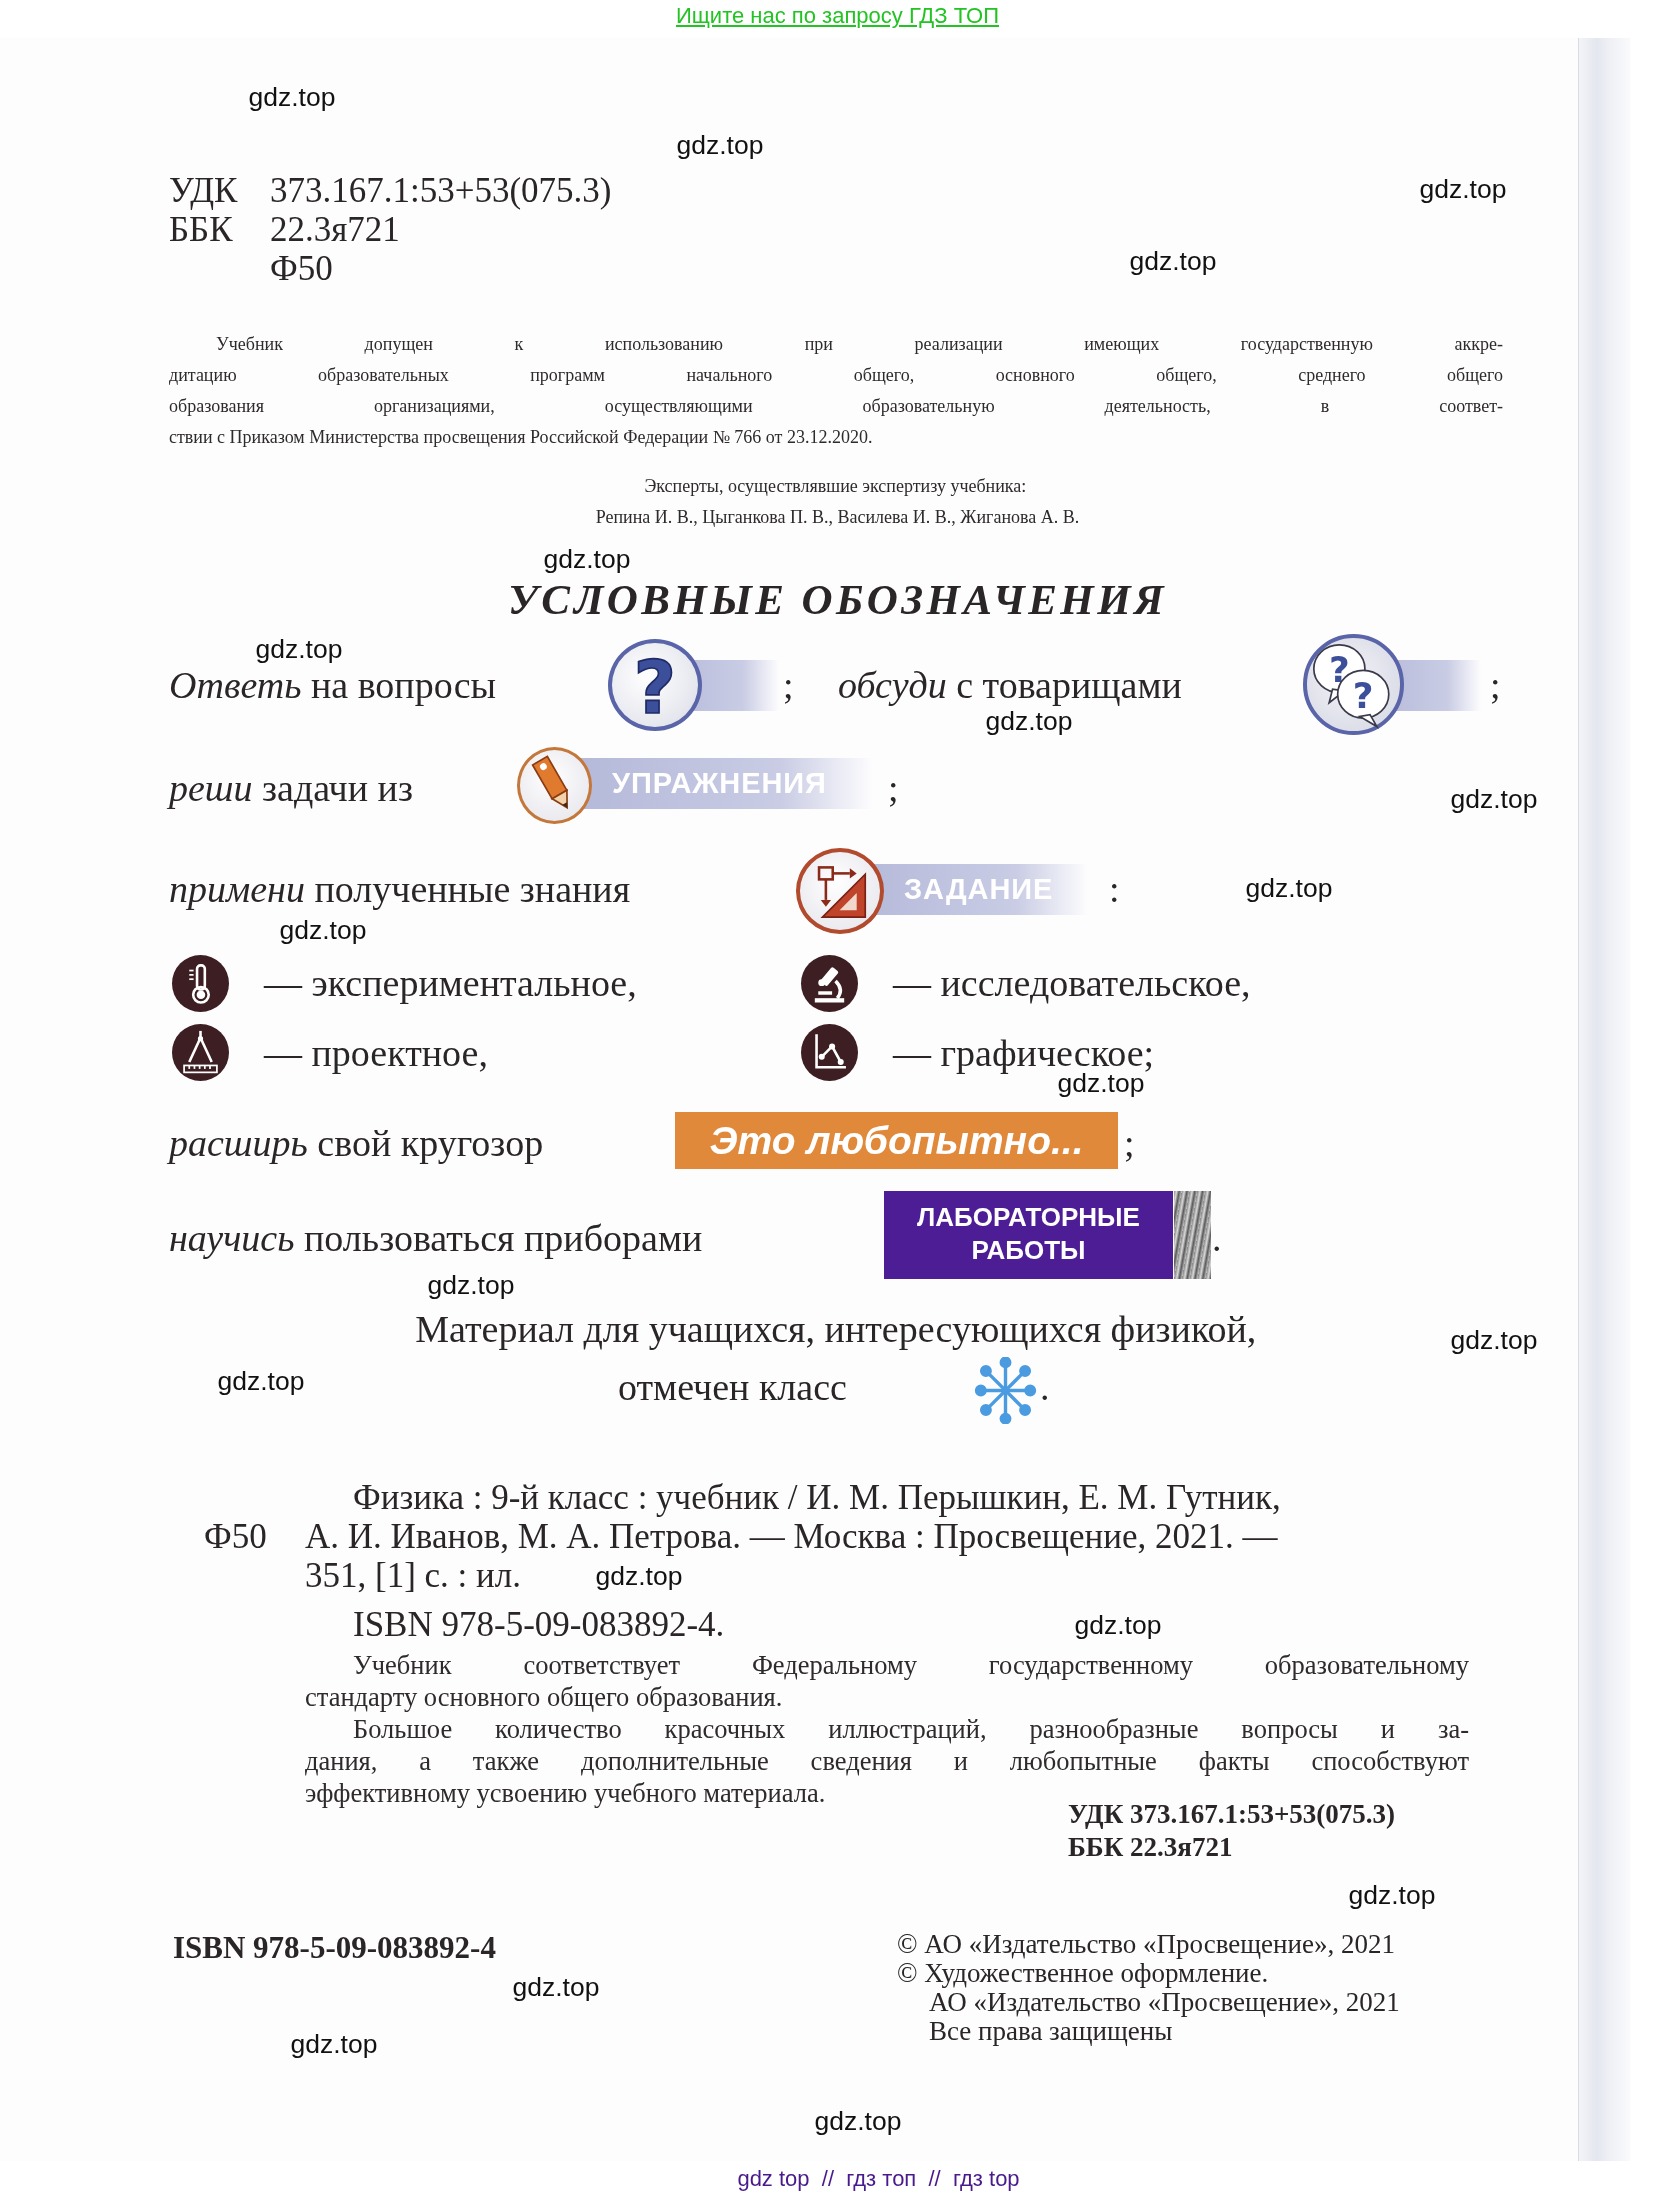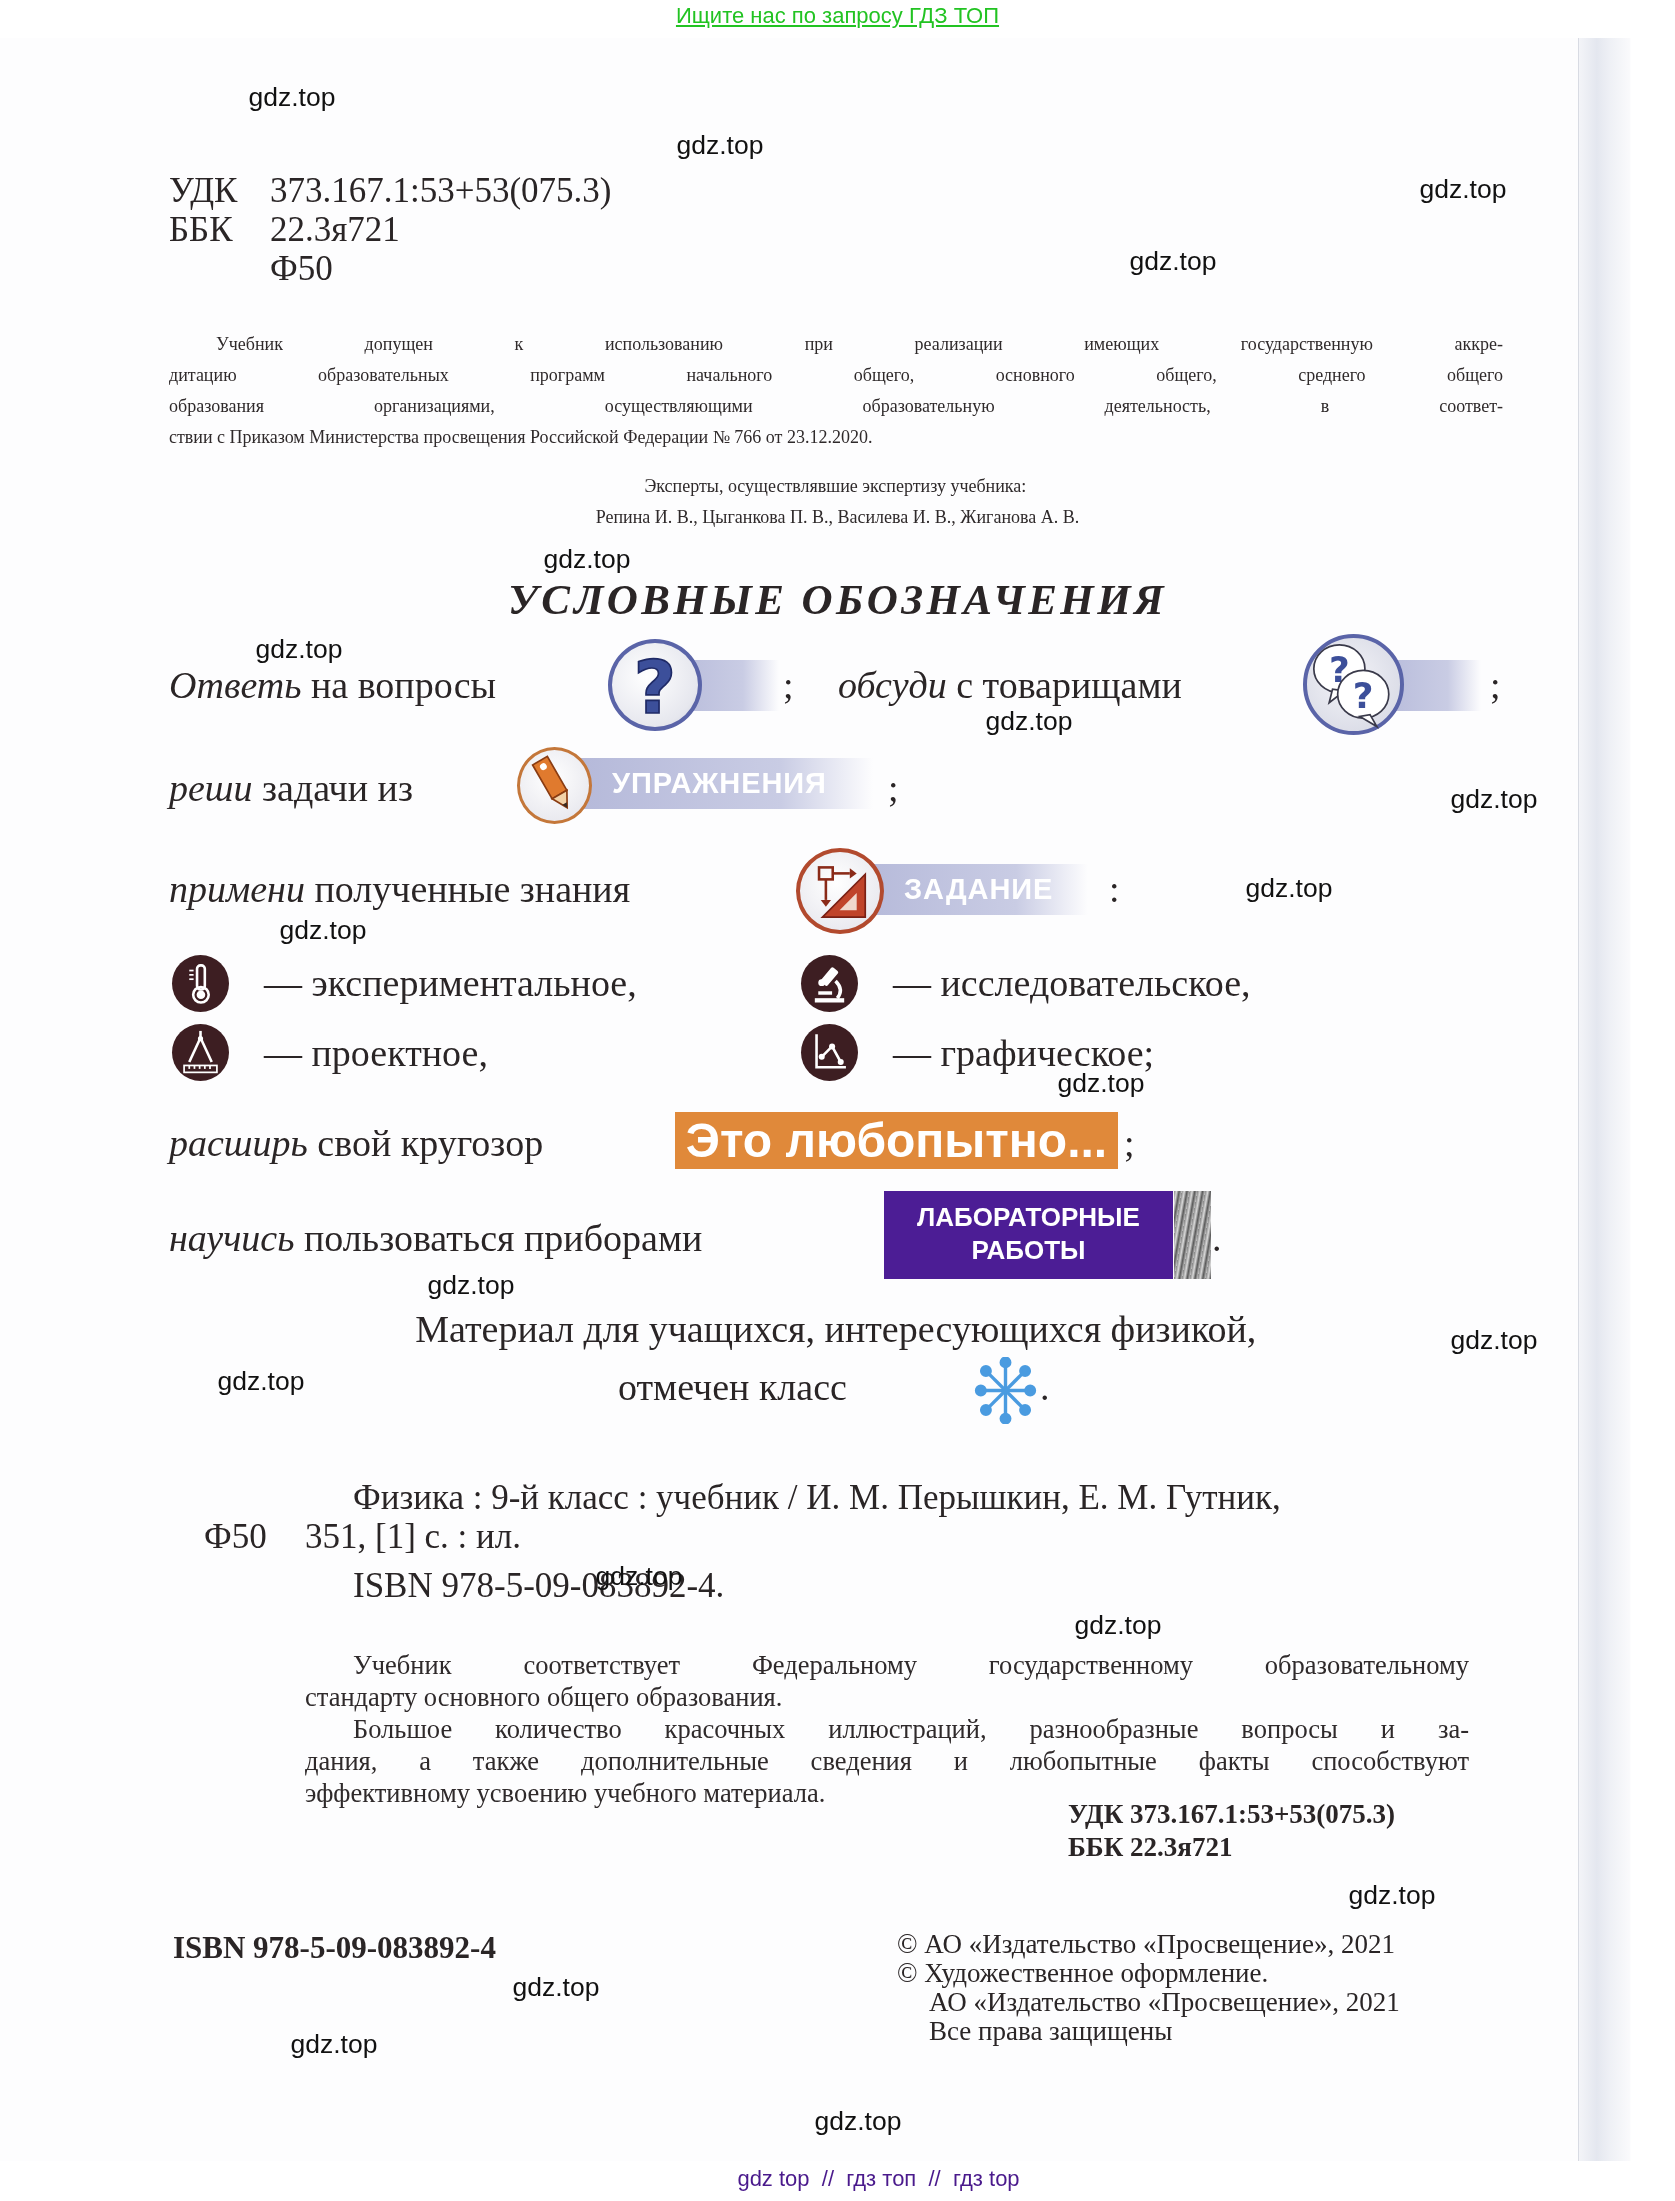--- a/index.html
+++ b/index.html
@@ -41,22 +41,22 @@
   }
   .band-label {
     position:absolute; font-family:"Liberation Sans", sans-serif; font-weight:bold;
     color:#ffffff; font-size:29px; letter-spacing:0.9px; top:8.6px;
   }
   .dark-icon {
     position:absolute; width:57px; height:57px; border-radius:50%; background:#3d1e22;
   }
   .orange-box {
     position:absolute; background:#e0893a;
-    font-family:"Liberation Sans", sans-serif; font-weight:bold; 
-    color:#ffffff; font-size:48px; text-align:center; line-height:57px;
+    font-family:"Liberation Sans", sans-serif; font-weight:bold; font-style:italic;
+    color:#ffffff; font-size:39px; text-align:center; line-height:57px;
   }
   .blue-box {
     position:absolute; background:#4c1d95;
     font-family:"Liberation Sans", sans-serif; font-weight:bold;
     color:#ffffff; font-size:26px; text-align:center; line-height:33px;
   }
   .wm {
     position:absolute; transform:translate(-50%,-50%);
     font-family:"Liberation Sans", sans-serif; font-size:26.5px; color:#111111; white-space:nowrap;
   }
@@ -240,20 +240,21 @@
       <circle cx="60" cy="16" r="5"></circle>
         <circle cx="14" cy="62" r="5"></circle>
     </g>
   </svg>
 </div>
 <div class="abs serif legend-row" style="left:1040px; top:1365px;">.</div>
 
 <div class="abs serif" style="left:204px; top:1517px; font-size:35px;">Ф50</div>
 <div class="abs serif" style="left:305px; top:1478px; font-size:35px; line-height:39px;">
   <div style="padding-left:48px;">Физика : 9-й класс : учебник / И. М. Перышкин, Е. М. Гутник,</div>
+  <div>А. И. Иванов, М. А. Петрова. — Москва : Просвещение, 2021. —</div>
   <div>351, [1] с. : ил.</div>
   <div style="padding-left:48px; margin-top:10.3px;">ISBN 978-5-09-083892-4.</div>
 </div>
 
 <div class="abs serif para" style="left:305px; top:1649px; width:1164px; white-space:normal; line-height:32px; font-size:26.5px;">
   <div class="just" style="padding-left:48px;">Учебник соответствует Федеральному государственному образовательному</div>
   <div>стандарту основного общего образования.</div>
   <div class="just" style="padding-left:48px;">Большое количество красочных иллюстраций, разнообразные вопросы и за-</div>
   <div class="just">дания, а также дополнительные сведения и любопытные факты способствуют</div>
   <div>эффективному усвоению учебного материала.</div>

